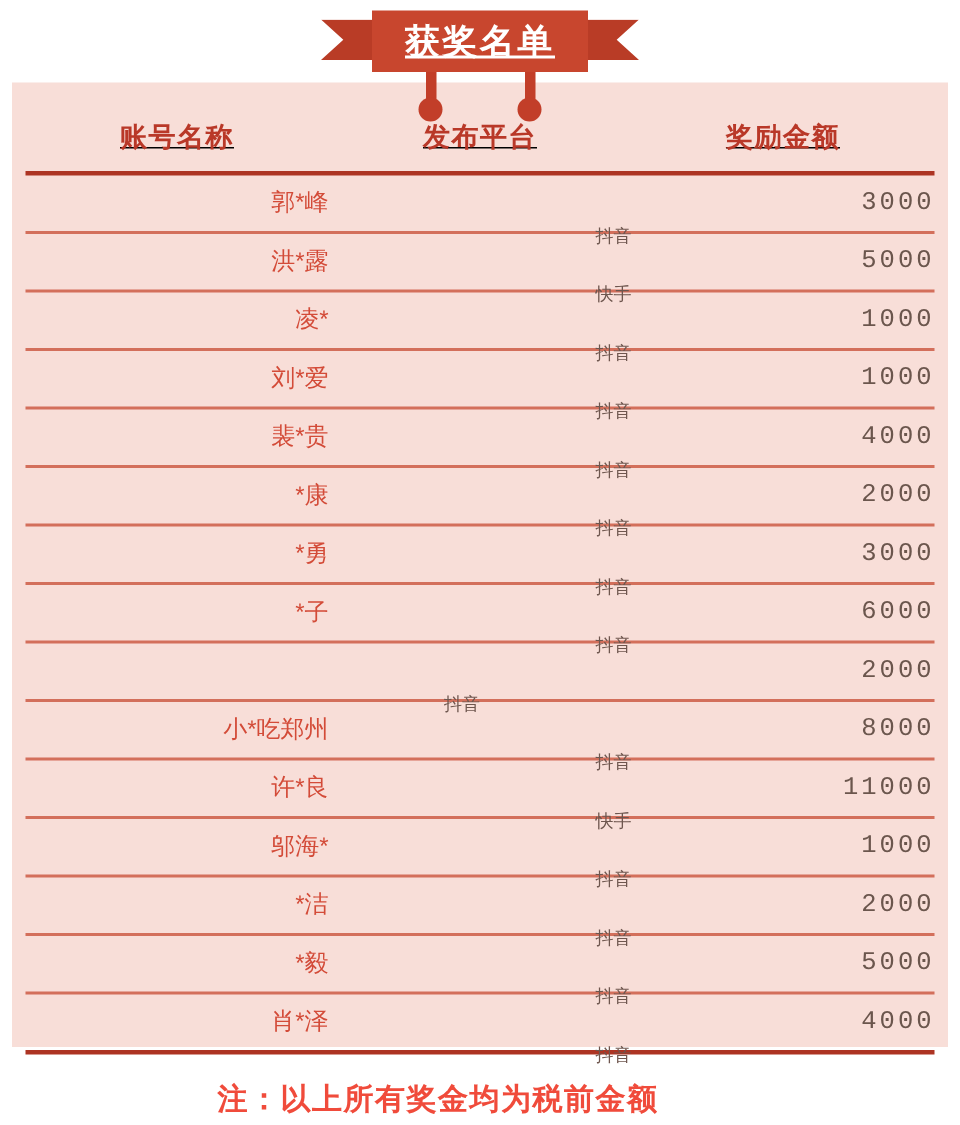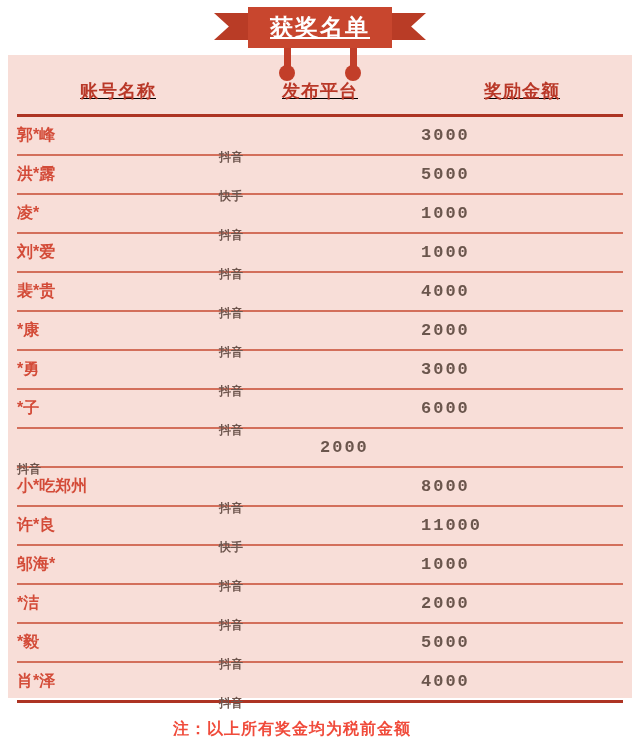--- a/index.html
+++ b/index.html
@@ -33,31 +33,31 @@
   }
   .th{
     flex:1;text-align:center;color:#b93828;font-size:18px;font-weight:bold;
     letter-spacing:1px;padding-bottom:11px;
   }
   .tr{
     display:flex;height:37px;align-items:center;
     border-bottom:2px solid rgba(199,74,50,0.75);
   }
   .tr.last{border-bottom:3px solid #ad3423;}
-  .td{flex:1;text-align:left;font-weight:bold;}
+  .td{flex:1;text-align:right;}
   .td-name{color:#d34b38;font-size:16px;}
   .td-platform{color:#6e564e;font-size:12px;margin-top:44px;}
   .td-amount{
     color:#6b564d;font-size:17px;letter-spacing:2px;
     font-family:"Liberation Mono","DejaVu Sans Mono",monospace;
   }
   
   .note{
     position:absolute;left:0;top:719px;width:584px;text-align:center;
-    color:#f04b3b;font-size:16px;font-weight:bold;letter-spacing:1px;
+    color:#f04b3b;font-size:20px;font-weight:bold;letter-spacing:1px;
   }
 </style>
 </head>
 <body>
 
 <div class="page">
 
   <div class="panel"></div>
 
   <div class="ribbon">

